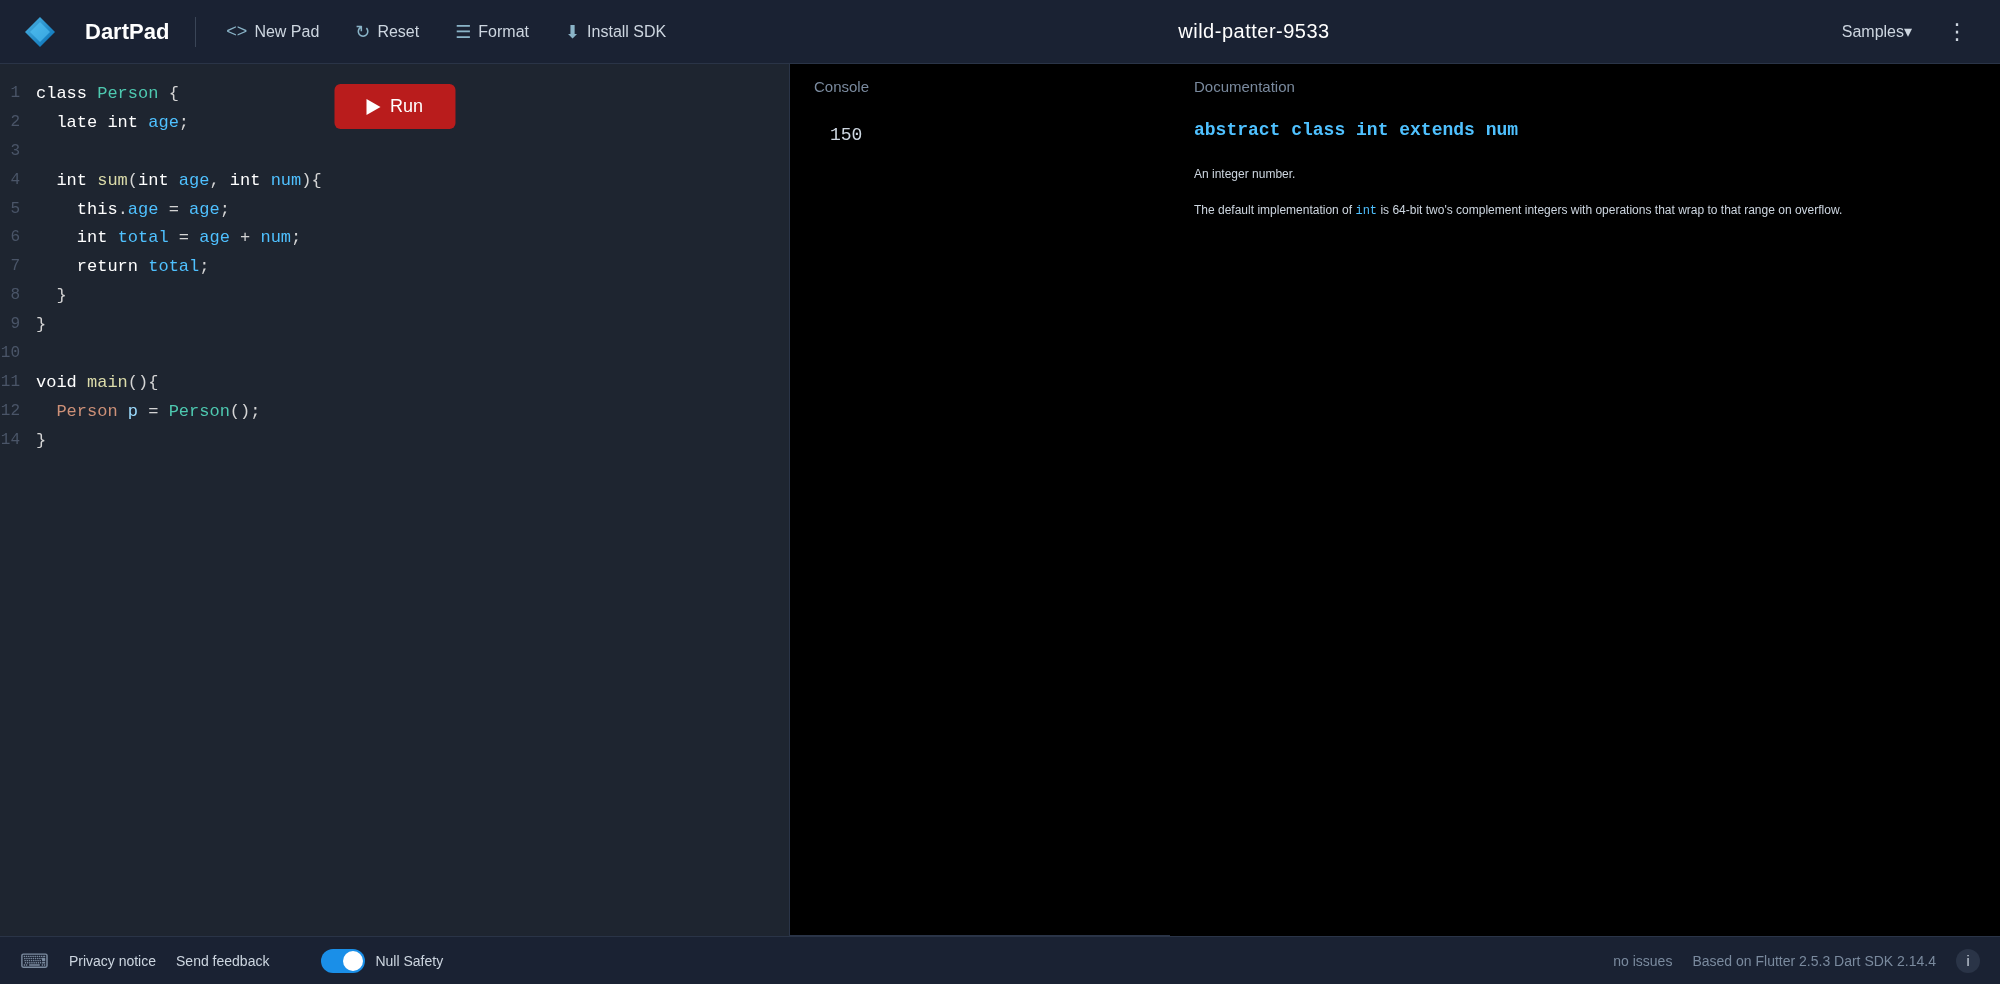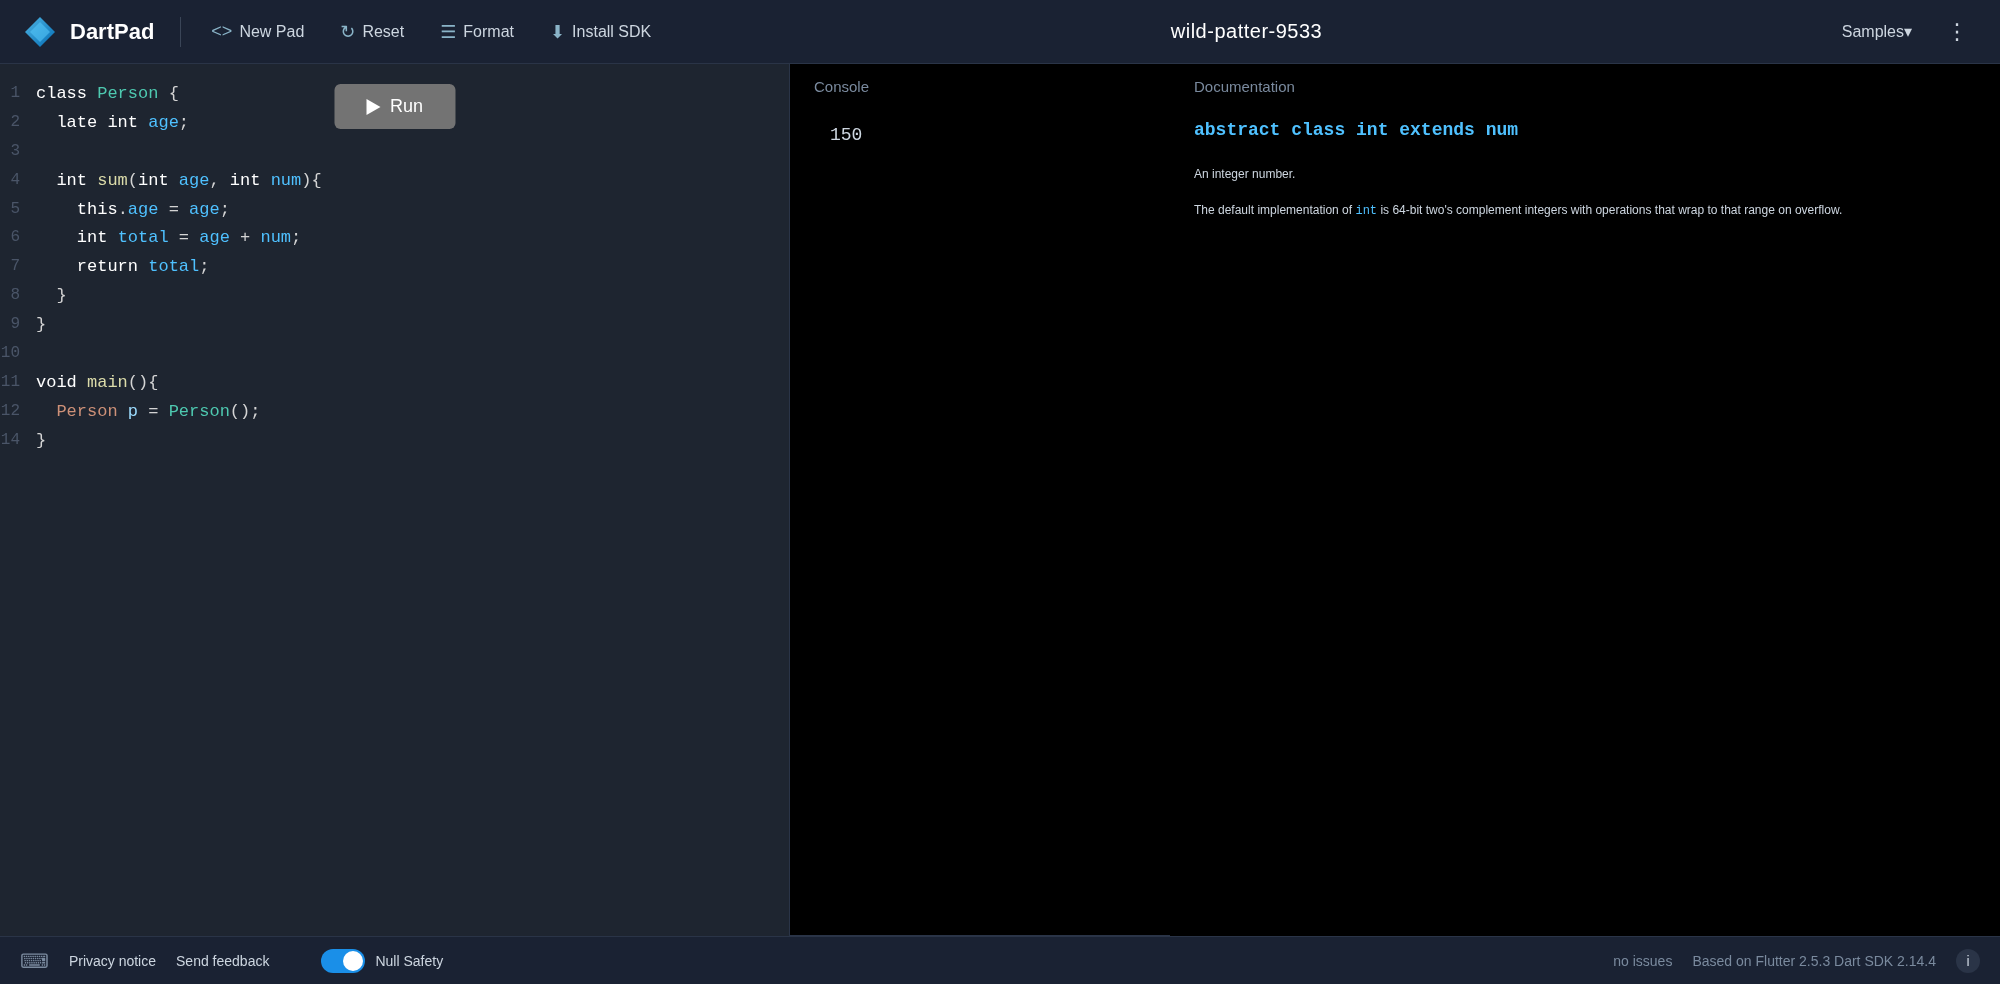--- a/index.html
+++ b/index.html
@@ -21,21 +21,21 @@
       display: flex;
       align-items: center;
       padding: 0 20px;
       gap: 8px;
       border-bottom: 1px solid #2a3447;
       flex-shrink: 0;
     }
     .logo-area {
       display: flex;
       align-items: center;
-      gap: 10px;
+      gap: 25px;
       margin-right: 10px;
     }
     .logo-icon {
       width: 40px;
       height: 40px;
     }
     .logo-text {
       font-size: 22px;
       font-weight: 600;
       color: #ffffff;
@@ -112,21 +112,21 @@
       top: 20px;
       left: 50%;
       transform: translateX(-50%);
       z-index: 10;
     }
     .run-btn {
       display: flex;
       align-items: center;
       gap: 10px;
       padding: 12px 32px;
-      background: #737373;
+      background: #b91c1c;
       border: none;
       color: #ffffff;
       cursor: pointer;
       font-size: 18px;
       border-radius: 6px;
       font-weight: 500;
     }
     .play-icon {
       width: 0;
       height: 0;

